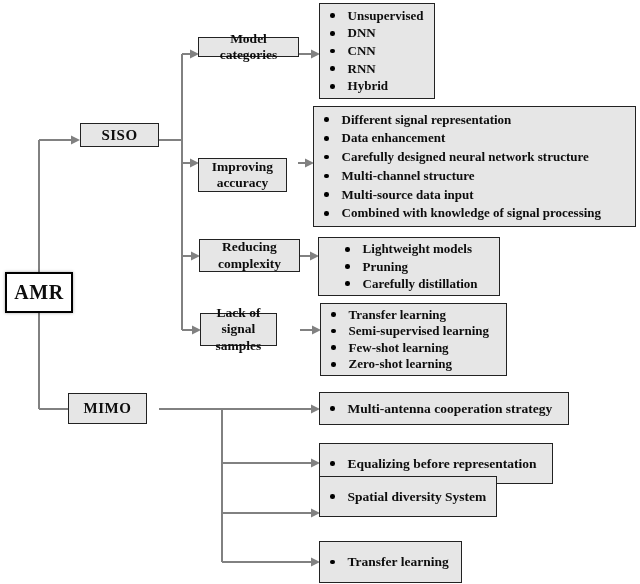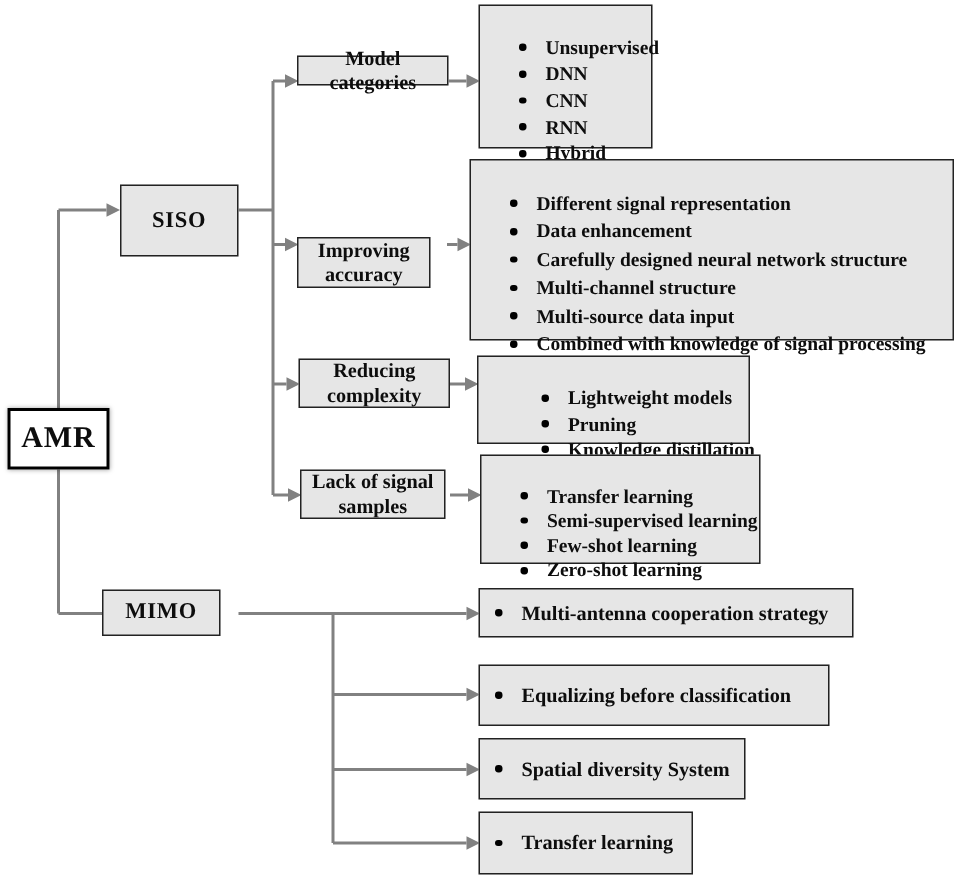--- a/index.html
+++ b/index.html
@@ -30,21 +30,21 @@
     background: var(--root-fill, #ffffff);
     border: 2.5px solid #000000;
     font-size: 20px;
     letter-spacing: 0.6px;
     box-shadow: 0 0 3px rgba(0,0,0,0.35);
   }
   .group-node { font-size: 15px; letter-spacing: 0.5px; }
   .cat-node { font-size: 13.5px; line-height: 1.22; padding: 2px; }
   .items {
     list-style: none;
-    margin: 16px;
+    margin: 0;
     padding: 2px 3px 2px 10px;
     width: 100%;
     height: 100%;
     box-sizing: border-box;
     display: flex;
     flex-direction: column;
     justify-content: space-evenly;
   }
   .item { display: flex; align-items: center; white-space: nowrap; font-size: 13px; }
   .mimo-leaf { display: flex; align-items: center; padding-left: 10px; white-space: nowrap; font-size: 13.5px; }
@@ -81,31 +81,31 @@
       <polygon points="321,330 312,325.5 312,334.5"></polygon>
       <polygon points="320,409 311,404.5 311,413.5"></polygon>
       <polygon points="320,463 311,458.5 311,467.5"></polygon>
       <polygon points="320,513 311,508.5 311,517.5"></polygon>
       <polygon points="320,562 311,557.5 311,566.5"></polygon>
     </g>
   </svg>
 
   <div class="node root-node" style="left:5px;top:272px;width:68px;height:41px;">AMR</div>
 
-  <div class="node group-node" style="left:80px;top:123px;width:79px;height:48px;">SISO</div>
+  <div class="node group-node" style="left:80px;top:123px;width:79px;height:24px;">SISO</div>
 
   <div class="node group-node" style="left:68px;top:393px;width:79px;height:31px;">MIMO</div>
 
   <div class="node cat-node" style="left:198px;top:37px;width:101px;height:20px;">Model categories</div>
 
   <div class="node cat-node" style="left:198px;top:158px;width:89px;height:34px;">Improving accuracy</div>
 
   <div class="node cat-node" style="left:199px;top:239px;width:101px;height:33px;">Reducing complexity</div>
 
-  <div class="node cat-node" style="left:200px;top:313px;width:97px;height:33px;">Lack of signal samples</div>
+  <div class="node cat-node" style="left:200px;top:313px;width:77px;height:33px;">Lack of signal samples</div>
 
   <div class="leaf" style="left:319px;top:3px;width:116px;height:96px;">
     <ul class="items">
       <li class="item">
           <span class="bullet"></span>
           <span>Unsupervised</span>
         </li>
       <li class="item">
           <span class="bullet"></span>
           <span>DNN</span>
@@ -159,21 +159,21 @@
       <li class="item">
           <span class="bullet"></span>
           <span>Lightweight models</span>
         </li>
       <li class="item">
           <span class="bullet"></span>
           <span>Pruning</span>
         </li>
       <li class="item">
           <span class="bullet"></span>
-          <span>Knowledge distillation</span>
+          <span>Carefully distillation</span>
         </li>
     </ul>
   </div>
 
   <div class="leaf" style="left:320px;top:303px;width:187px;height:73px;">
     <ul class="items">
       <li class="item">
           <span class="bullet"></span>
           <span>Transfer learning</span>
         </li>
@@ -192,24 +192,24 @@
     </ul>
   </div>
 
   <div class="leaf mimo-leaf" style="left:319px;top:392px;width:250px;height:33px;">
     <span class="bullet"></span>
     <span>Multi-antenna cooperation strategy</span>
   </div>
 
   <div class="leaf mimo-leaf" style="left:319px;top:443px;width:234px;height:41px;">
     <span class="bullet"></span>
-    <span>Equalizing before classification</span>
-  </div>
-
-  <div class="leaf mimo-leaf" style="left:319px;top:492px;width:178px;height:41px;">
+    <span>Equalizing before representation</span>
+  </div>
+
+  <div class="leaf mimo-leaf" style="left:319px;top:476px;width:178px;height:41px;">
     <span class="bullet"></span>
     <span>Spatial diversity System</span>
   </div>
 
   <div class="leaf mimo-leaf" style="left:319px;top:541px;width:143px;height:42px;">
     <span class="bullet"></span>
     <span>Transfer learning</span>
   </div>
 
 </div>

